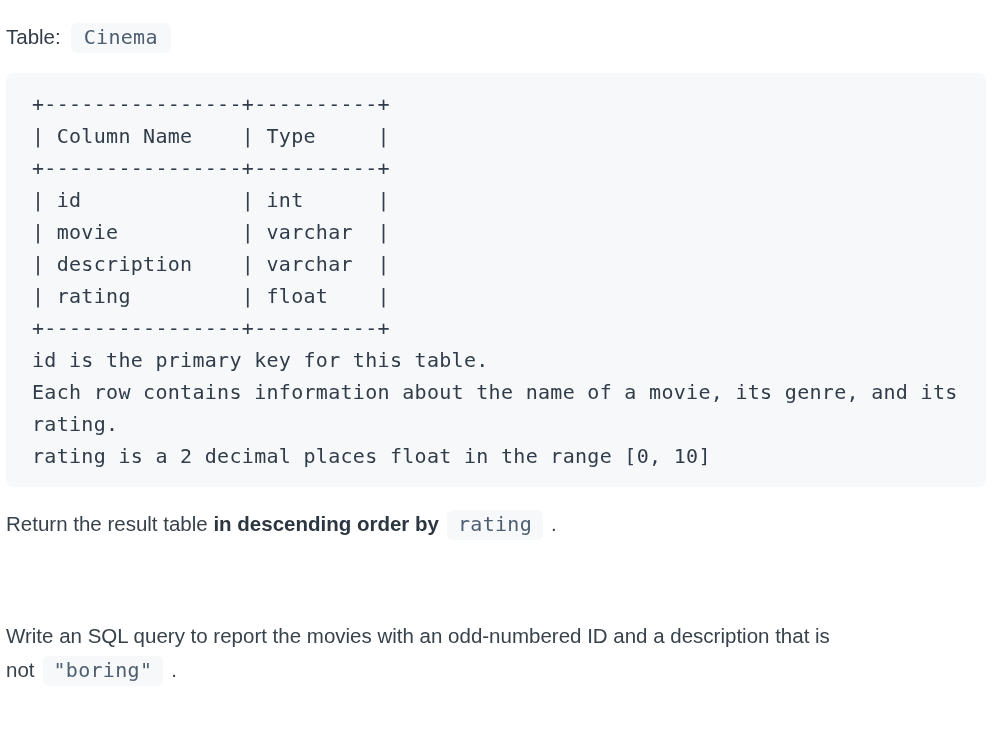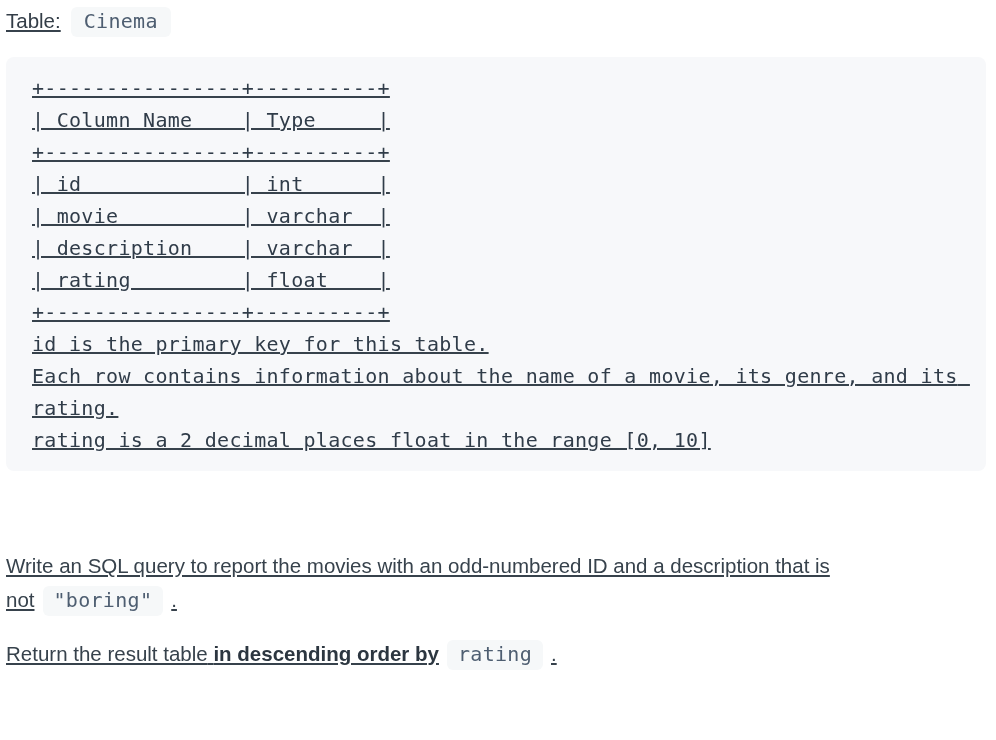--- a/index.html
+++ b/index.html
@@ -6,24 +6,23 @@
   html, body {
     width: 996px;
     height: 740px;
     background: #ffffff;
     overflow: hidden;
     font-family: "Liberation Sans", sans-serif;
   }
   .page {
     width: 912px;
     height: 740px;
-    padding: 4px 10px 0 6px;
+    padding: 20px 10px 0 6px;
     color: #37424c;
     font-size: 20px;
-    text-decoration: underline;
   }
   
   .title-line {
     line-height: 34px;
     font-size: 20.5px;
     color: #333d47;
   }
   .badge {
     display: inline-block;
     font-family: "DejaVu Sans Mono", monospace;
@@ -90,18 +89,18 @@
 +----------------+----------+
 | id             | int      |
 | movie          | varchar  |
 | description    | varchar  |
 | rating         | float    |
 +----------------+----------+
 id is the primary key for this table.
 Each row contains information about the name of a movie, its genre, and its rating.
 rating is a 2 decimal places float in the range [0, 10]</code></pre>
 
+  <p class="para"><span>Return the result table</span> <b>in descending order by</b><span class="inline-code">rating</span><span>.</span></p>
+
   <p class="para first"><span>Write an SQL query to report the movies with an odd-numbered ID and a description that is</span><br><span>not</span><span class="inline-code">"boring"</span><span>.</span></p>
-
-  <p class="para"><span>Return the result table</span> <b>in descending order by</b><span class="inline-code">rating</span><span>.</span></p>
 
 
 </div>
 
 </body></html>

